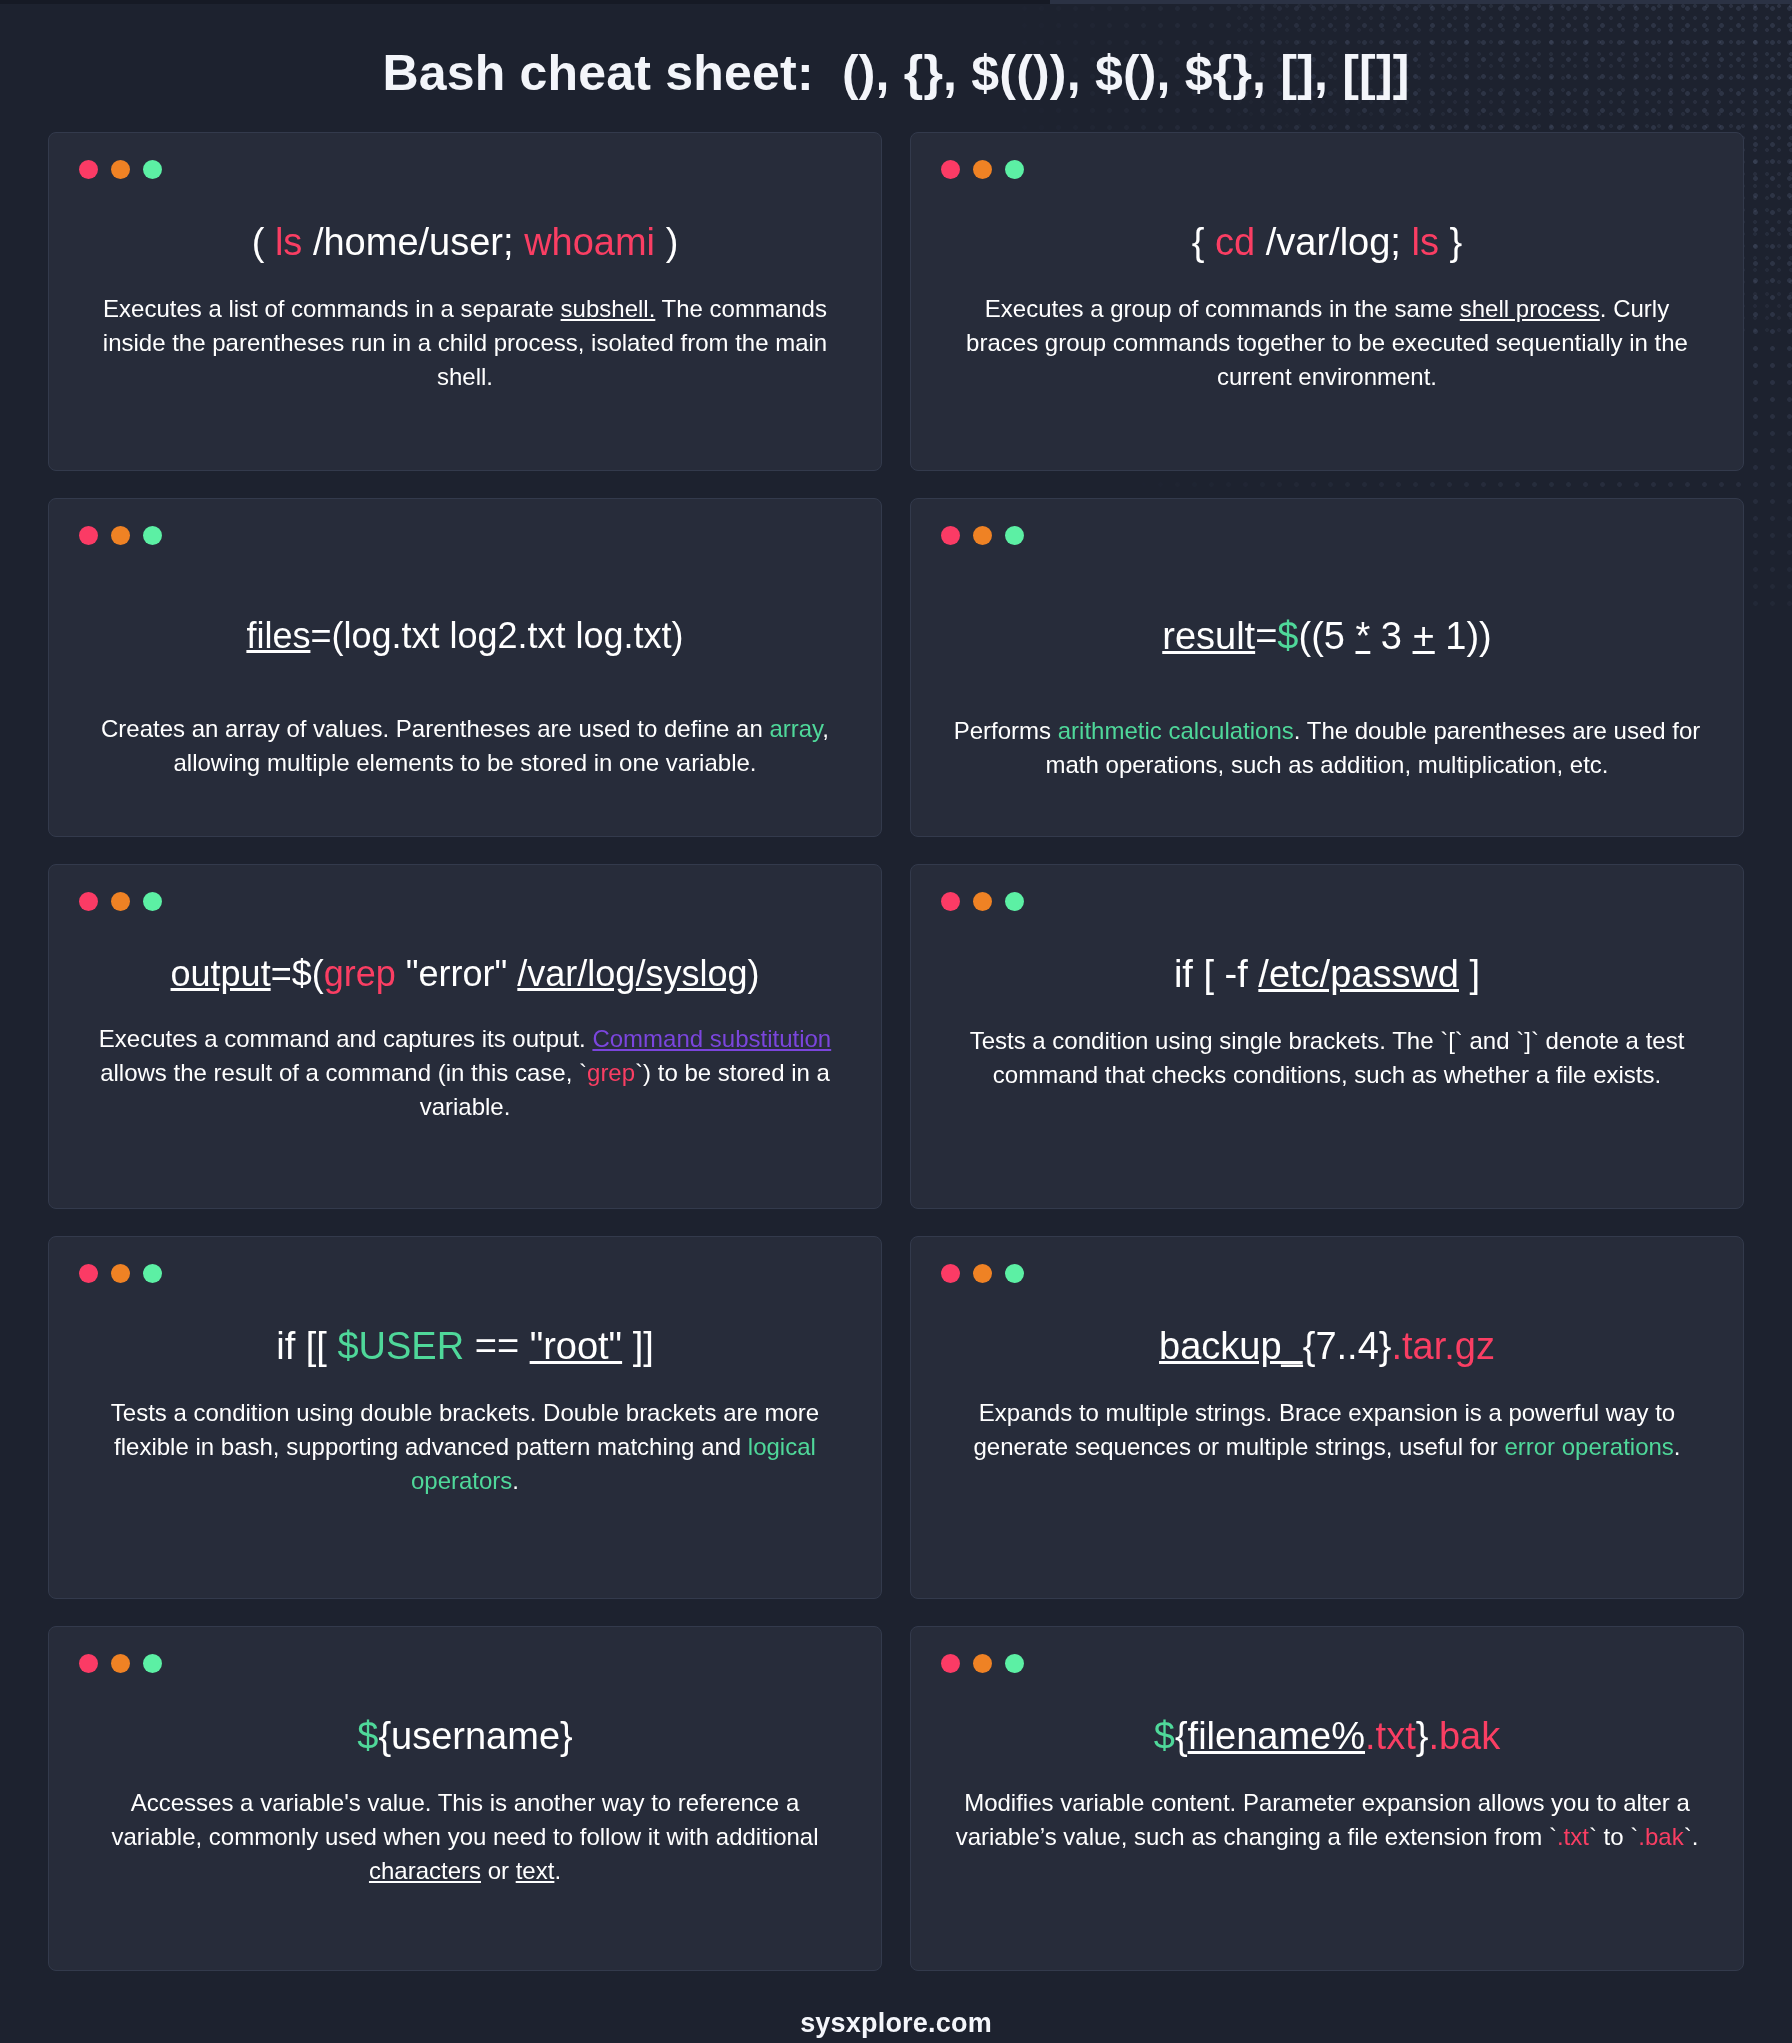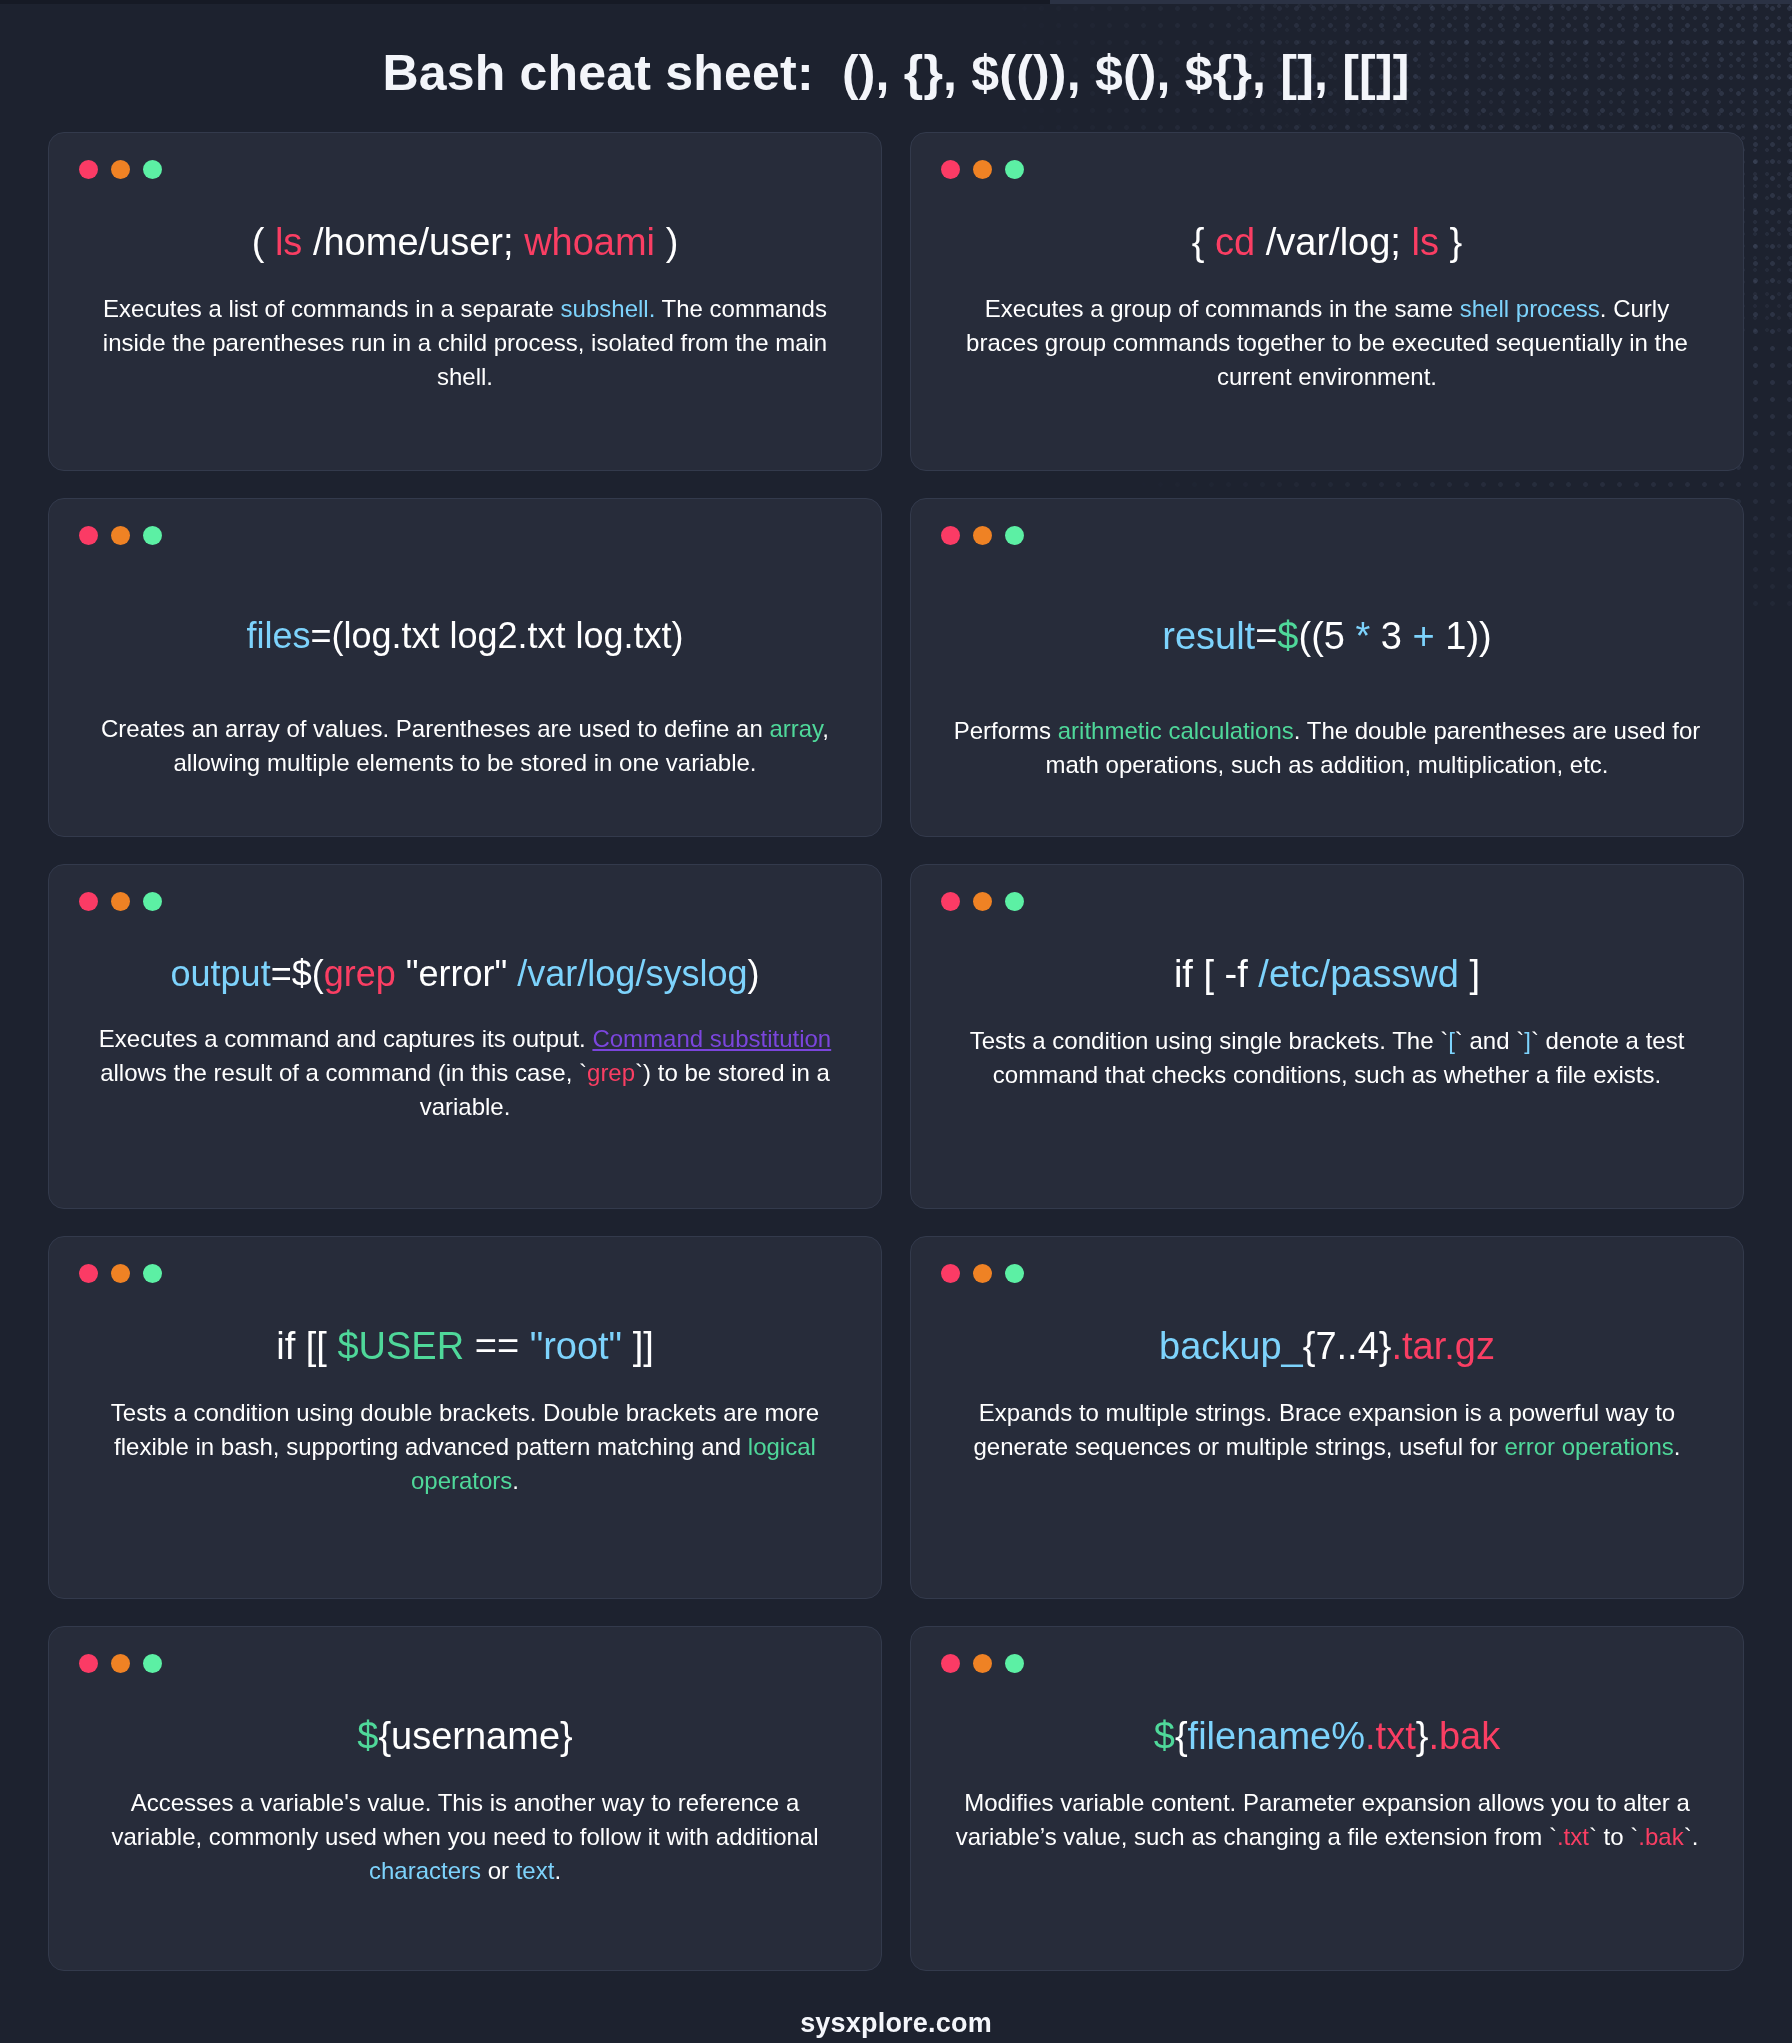--- a/index.html
+++ b/index.html
@@ -94,21 +94,21 @@
     display: grid;
     grid-template-columns: 1fr 1fr;
     column-gap: 28px;
     row-gap: 27px;
     padding: 0 48px;
   }
 
   .card {
     background: #272c3a;
     border: 1.2px solid #333a4c;
-    border-radius: 16px;
+    border-radius: 8px;
     padding: 27px 30px 24px 30px;
     position: relative;
     display: flex;
     flex-direction: column;
   }
 
   .card-row-1 { min-height: 339px; }
   .card-row-2 { min-height: 339px; gap: 28px; }
   .card-row-3 { min-height: 345px; }
   .card-row-4 { min-height: 363px; }
@@ -151,21 +151,21 @@
     font-size: 24px;
     line-height: 1.42;
     color: #f4f6fb;
     margin-top: 14.4px;
     padding: 0 4.8px;
   }
 
   
   .c-white  { color: #ffffff; }
   .c-pink   { color: #fa3e63; }
-  .c-orange { color: #7dd3fc; }
+  .c-orange { color: #ffffff; text-decoration: underline; }
   .c-green  { color: #4fd89a; }
   .c-purple { color: #7b45dd; text-decoration: underline; }
 
   
   #footer {
     margin-top: auto;
     text-align: center;
     font-size: 27px;
     font-weight: 700;
     color: #f4f6fb;

